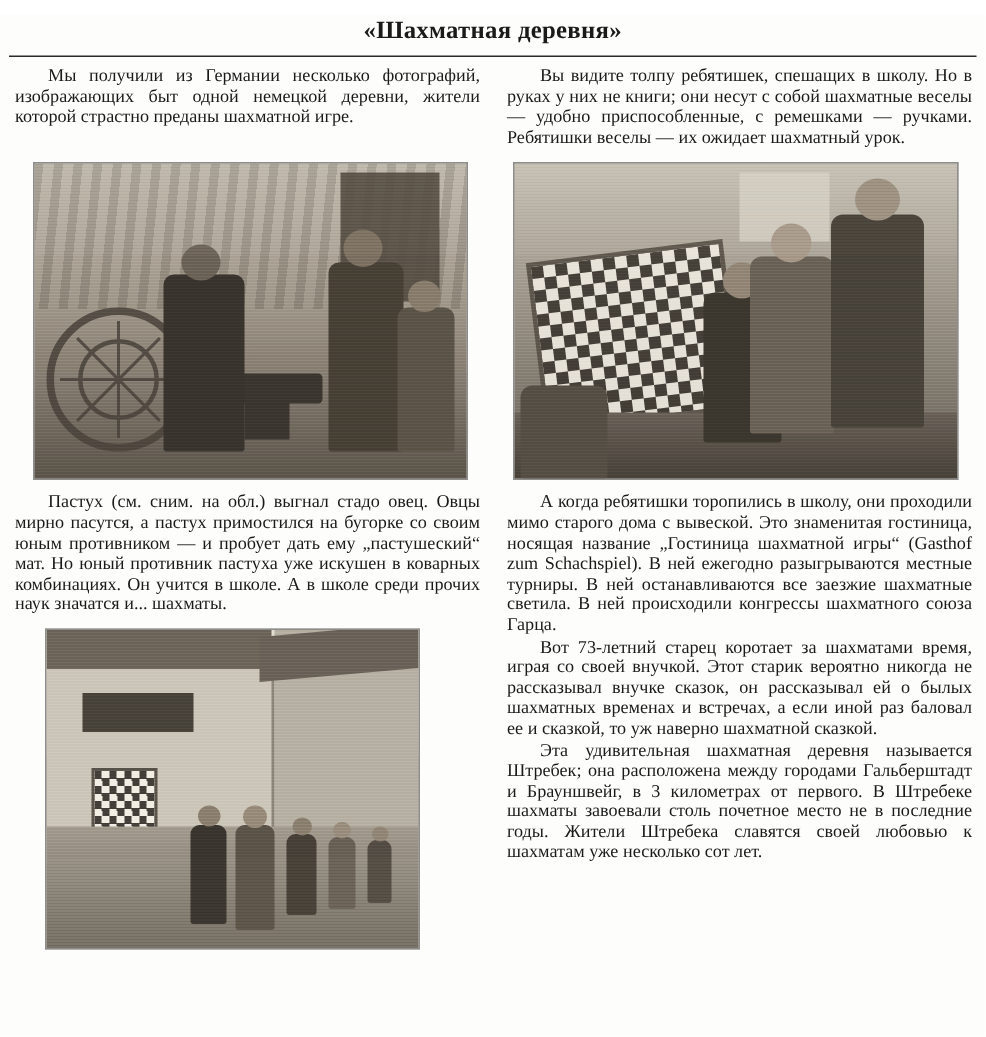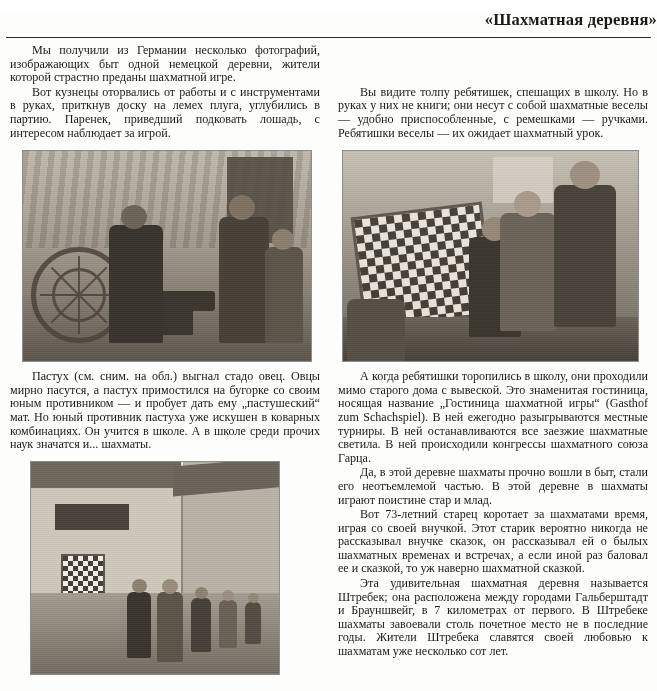--- a/index.html
+++ b/index.html
@@ -16,39 +16,38 @@
   }
   .page {
     position: relative;
     width: 657px;
     height: 691px;
     background: #fdfdfb;
     padding: 0;
     box-sizing: border-box;
   }
   .title {
-    text-align: right;
+    text-align: center;
     font-size: 16.5px;
     font-weight: bold;
     letter-spacing: 0.2px;
     margin: 10px 0 7px 0;
     font-family: "Liberation Serif", serif;
   }
   .rule {
     border: none;
     border-top: 1px solid #2a2a2a;
     margin: 0 6px 6px 6px;
     height: 0;
   }
   .columns {
     display: flex;
     gap: 18px;
     padding: 0 10px;
     box-sizing: border-box;
-    align-items: flex-end;
   }
   .col {
     width: 310px;
     flex: 0 0 310px;
   }
   p.par {
     margin: 0 0 0 0;
     text-align: justify;
     text-indent: 22px;
     font-size: 12.1px;
@@ -201,21 +200,20 @@
 <body>
 
 <div class="page">
 
   <div class="title">«Шахматная деревня»</div>
   <hr class="rule">
 
   <div class="columns">
     <div class="col">
       <p class="par">Мы получили из Германии несколько фотографий, изображающих быт одной немецкой деревни, жители которой страстно преданы шахматной игре.</p>
-      <p class="par">Вот кузнецы оторвались от работы и с инструментами в руках, приткнув доску на лемех плуга, углубились в партию. Паренек, приведший подковать лошадь, с интересом наблюдает за игрой.</p>
     </div>
     <div class="col">
       <p class="par">Вы видите толпу ребятишек, спешащих в школу. Но в руках у них не книги; они несут с собой шахматные веселы — удобно приспособленные, с ремешками — ручками. Ребятишки веселы — их ожидает шахматный урок.</p>
     </div>
   </div>
 
   <div class="columns">
     <div class="col">
       <div class="photo photo-1">
         <div class="p1-bg"></div>
@@ -264,19 +262,18 @@
         <div class="p3-person p3-p1"></div>
         <div class="p3-person p3-p2"></div>
         <div class="p3-person p3-p3"></div>
         <div class="p3-person p3-p4"></div>
         <div class="p3-person p3-p5"></div>
         <div class="grain"></div>
       </div>
     </div>
     <div class="col">
       <p class="par">А когда ребятишки торопились в школу, они проходили мимо старого дома с вывеской. Это знаменитая гостиница, носящая название „Гостиница шахматной игры“ (Gasthof zum Schachspiel). В ней ежегодно разыгрываются местные турниры. В ней останавливаются все заезжие шахматные светила. В ней происходили конгрессы шахматного союза Гарца.</p>
-      <p class="par">Да, в этой деревне шахматы прочно вошли в быт, стали его неотъемлемой частью. В этой деревне в шахматы играют поистине стар и млад.</p>
       <p class="par">Вот 73-летний старец коротает за шахматами время, играя со своей внучкой. Этот старик вероятно никогда не рассказывал внучке сказок, он рассказывал ей о былых шахматных временах и встречах, а если иной раз баловал ее и сказкой, то уж наверно шахматной сказкой.</p>
-      <p class="par">Эта удивительная шахматная деревня называется Штребек; она расположена между городами Гальберштадт и Брауншвейг, в 7 километрах от первого. В Штребеке шахматы завоевали столь почетное место не в последние годы. Жители Штребека славятся своей любовью к шахматам уже несколько сот лет.</p>
+      <p class="par">Эта удивительная шахматная деревня называется Штребек; она расположена между городами Гальберштадт и Брауншвейг, в 3 километрах от первого. В Штребеке шахматы завоевали столь почетное место не в последние годы. Жители Штребека славятся своей любовью к шахматам уже несколько сот лет.</p>
     </div>
   </div>
 
 </div>
 
 </body></html>

